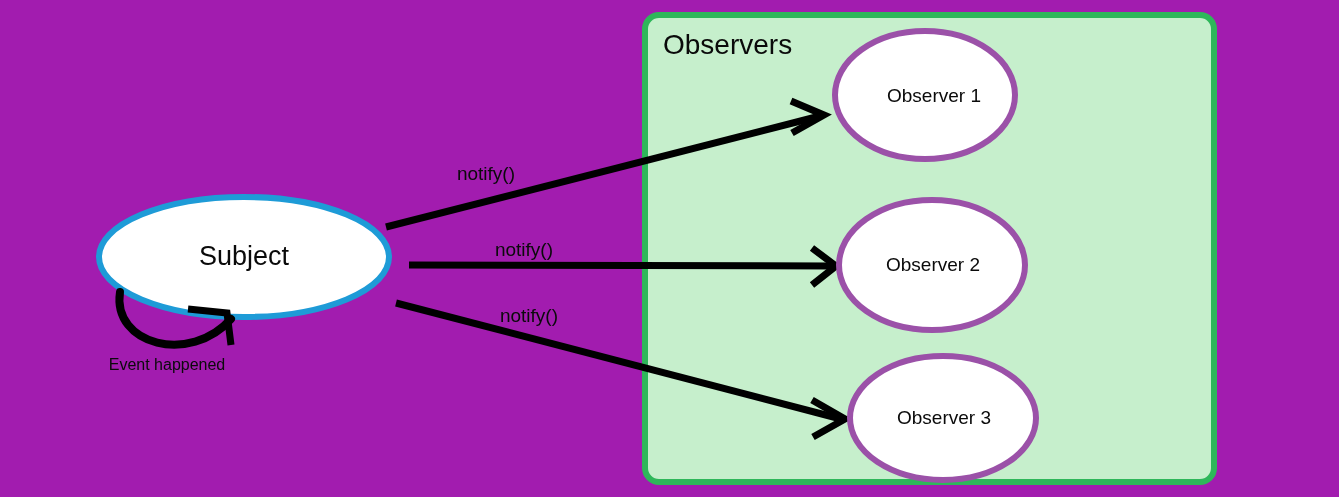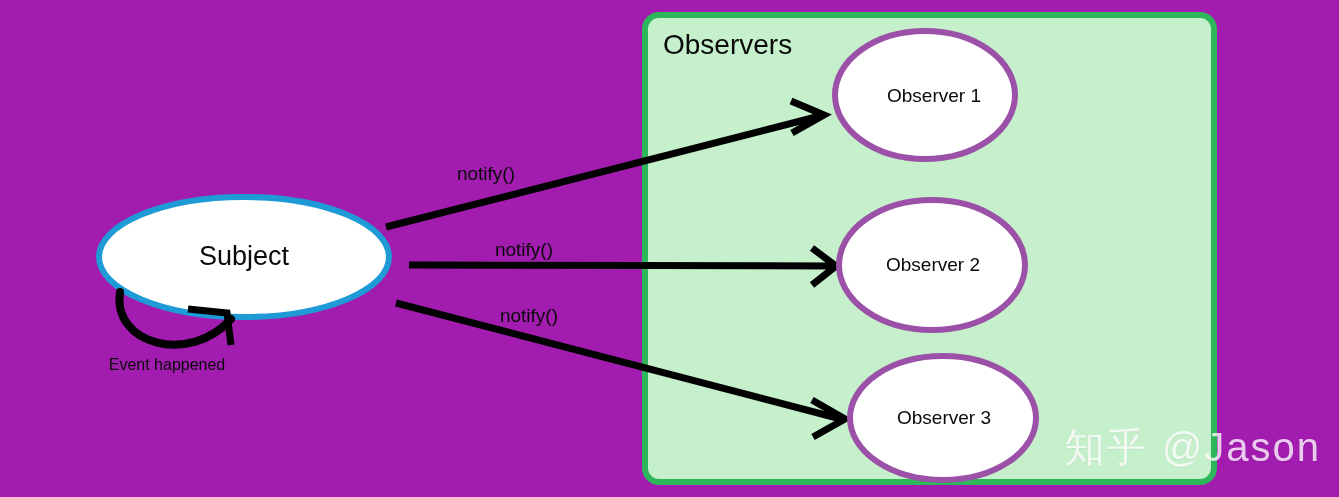--- a/index.html
+++ b/index.html
@@ -119,15 +119,14 @@
     <text class="node-label observer-label" x="934" y="97">Observer 1</text>
 
     <ellipse cx="932" cy="265" rx="93" ry="65" fill="#FFFFFF" stroke="#9B51A8" stroke-width="6"></ellipse>
     <text class="node-label observer-label" x="933" y="266">Observer 2</text>
 
     <ellipse cx="943" cy="418" rx="93" ry="62" fill="#FFFFFF" stroke="#9B51A8" stroke-width="6"></ellipse>
     <text class="node-label observer-label" x="944" y="419">Observer 3</text>
 
   </svg>
 
-  <div class="watermark">知乎 @Jason</div>
 
 </div>
 
 </body></html>

